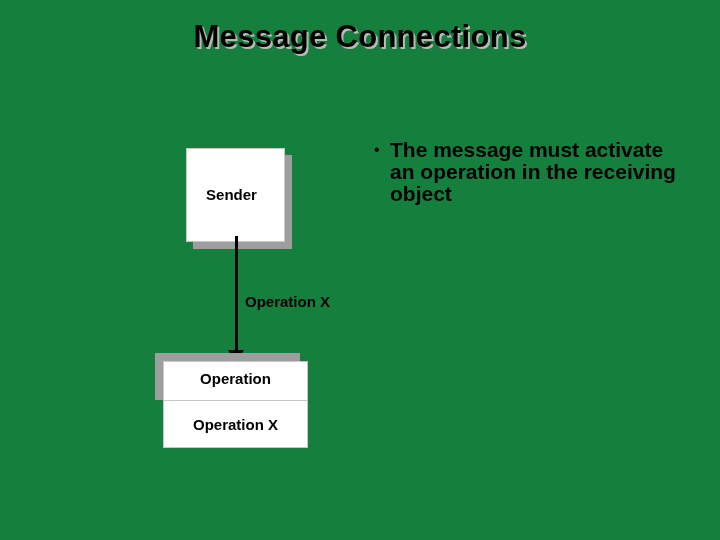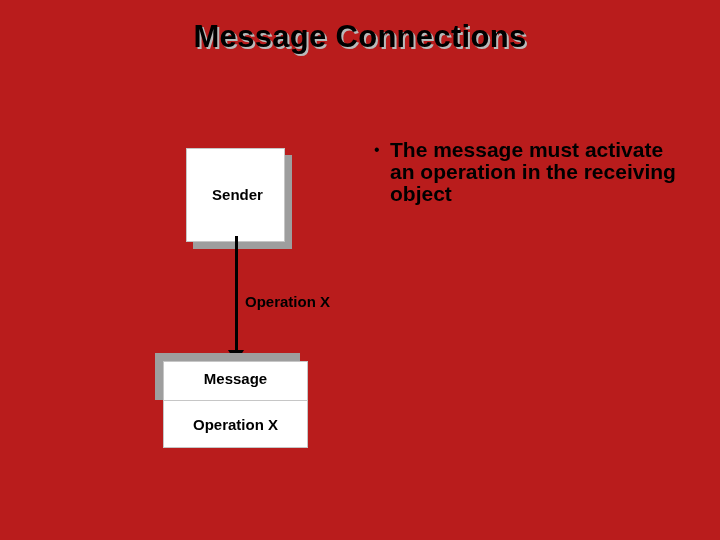--- a/index.html
+++ b/index.html
@@ -14,21 +14,21 @@
     overflow: hidden;
     position: relative;
   }
 
   #slide {
     position: absolute;
     left: 0;
     top: 0;
     width: 720px;
     height: 540px;
-    background: #b91c1c;
+    background: #15803d;
   }
 
   
   #slide-title {
     position: absolute;
     left: 0;
     top: 19px;
     width: 720px;
     text-align: center;
     font-size: 31px;
@@ -91,21 +91,21 @@
     left: 186px;
     top: 148px;
     width: 99px;
     height: 94px;
     background: #ffffff;
     border: 1px solid #c6c6c6;
     box-sizing: border-box;
   }
   #sender-label {
     position: absolute;
-    left: 188px;
+    left: 182px;
     top: 186px;
     width: 99px;
     text-align: center;
     font-size: 15px;
     font-weight: bold;
     color: #000000;
   }
 
   
   #arrow-line {
@@ -205,20 +205,20 @@
     <div id="sender-shadow"></div>
     <div id="sender-box"></div>
     <div id="sender-label">Sender</div>
 
     <div id="arrow-line"></div>
     <div id="arrow-head"></div>
     <div id="arrow-label">Operation X</div>
 
     <div id="receiver-shadow"></div>
     <div id="receiver-name-compartment"></div>
-    <div id="receiver-label">Message</div>
+    <div id="receiver-label">Operation</div>
 
     <div id="receiver-op-compartment"></div>
     <div id="receiver-op-label">Operation X</div>
 
   </div>
 
 </div>
 
 </body></html>

